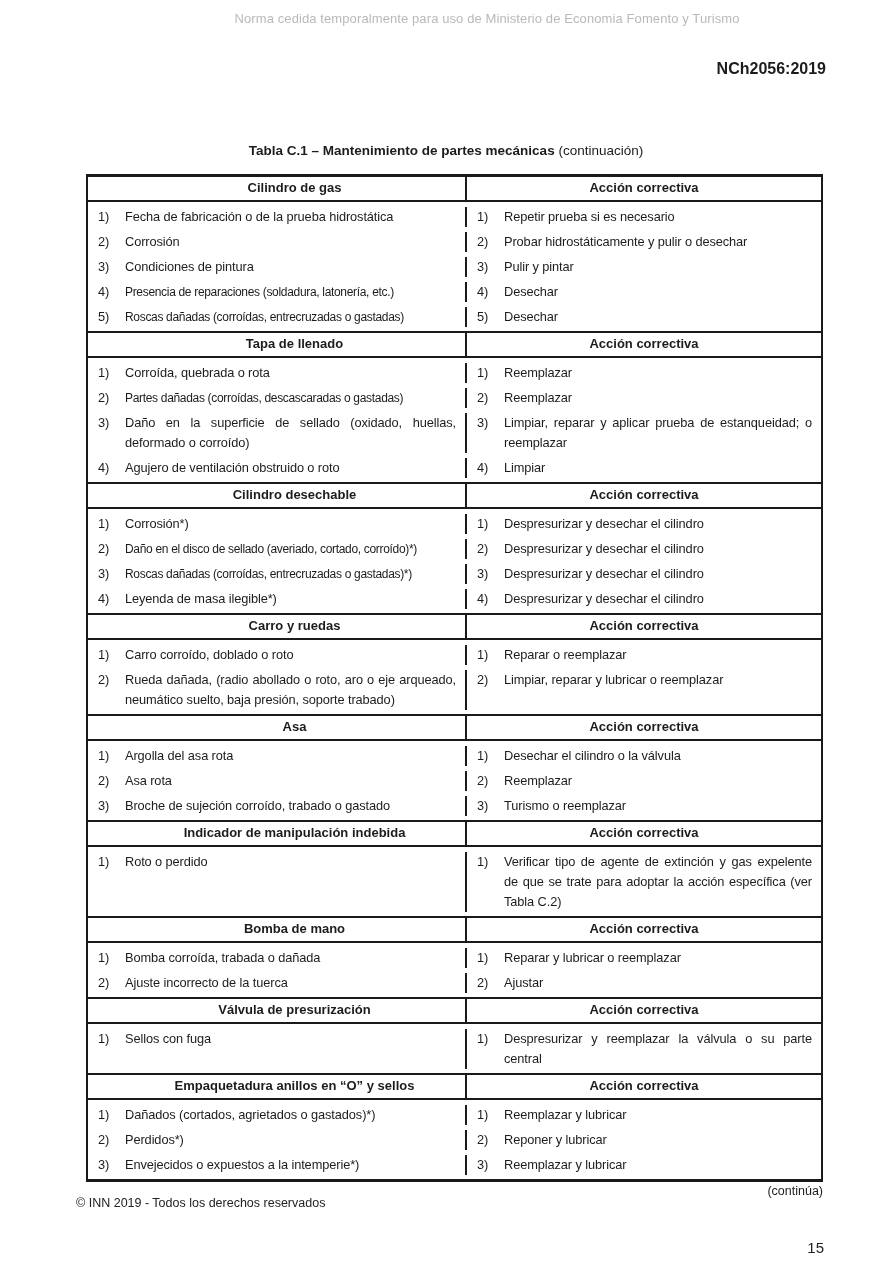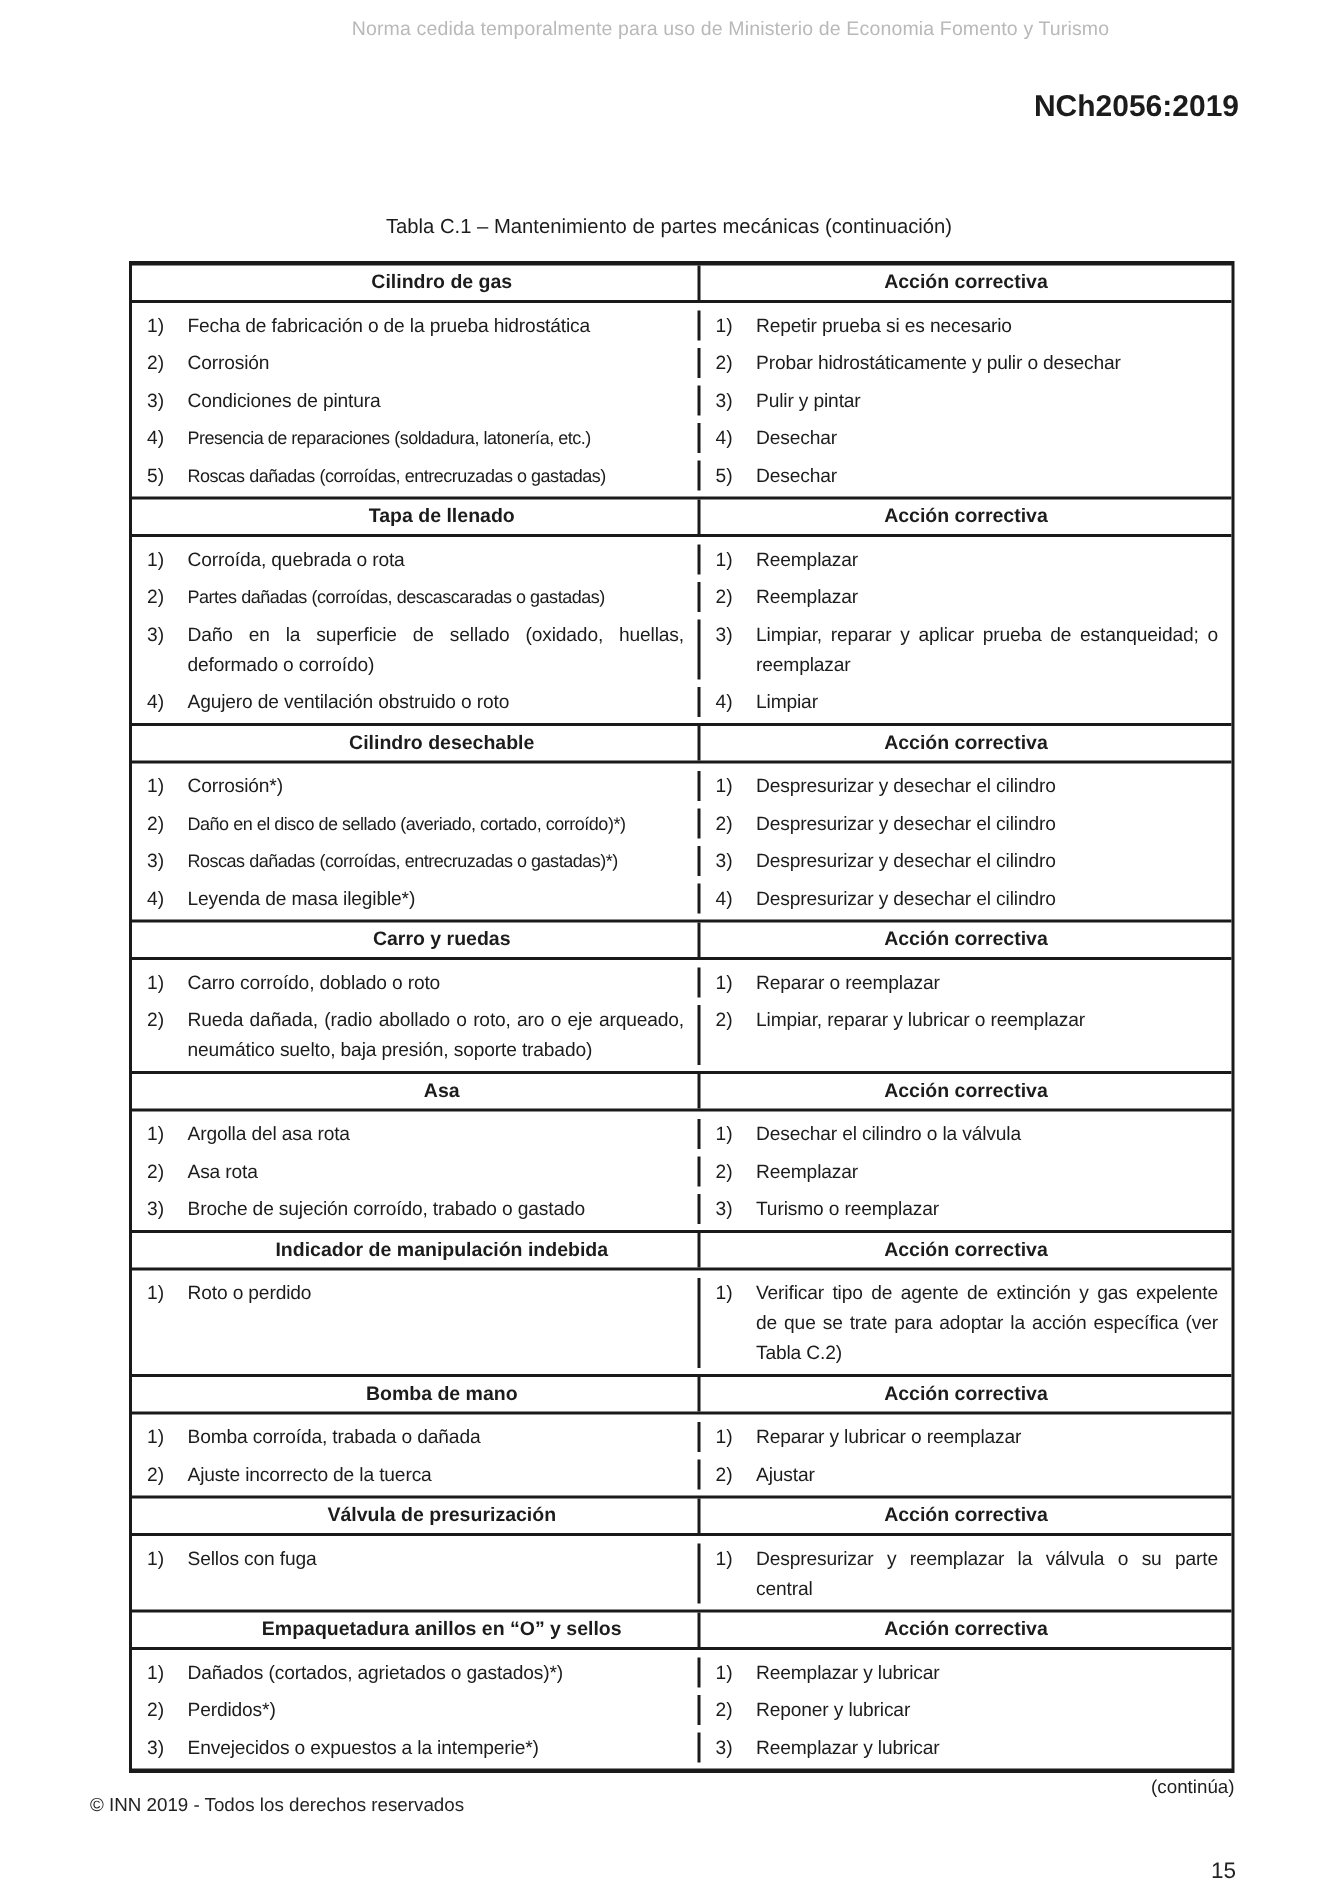--- a/index.html
+++ b/index.html
@@ -8,27 +8,27 @@
     position:relative; width:892px; height:1263px; background:#ffffff;
     font-family:"Liberation Sans","DejaVu Sans",sans-serif; color:#1c1c1c;
     overflow:hidden; margin:0 auto;
   }
   .watermark {
     position:absolute; top:11px; left:0; width:100%;
     text-align:center; font-size:13px; color:#b9b9b9; letter-spacing:0.1px;margin-left:41px;
   }
   .doc-code {
     position:absolute; top:60px; right:66px;
-    font-size:20px; font-weight:bold; color:#1c1c1c;
+    font-size:16px; font-weight:bold; color:#1c1c1c;
   }
   .table-title {
     position:absolute; top:143px; left:0; width:100%;
     text-align:center; font-size:13.5px;
   }
-  .table-title .bold { font-weight:normal; }
+  .table-title .bold { font-weight:bold; }
   .table-wrap {
     position:absolute; left:86px; top:174px; width:737px;
   }
   .maintenance-table {
     width:737px; border:2px solid #1a1a1a;
     border-top-width:3px; border-bottom-width:3px;
     background:#fff;
   }
   .sec-h {
     display:grid; grid-template-columns:379px 1fr;
@@ -51,21 +51,21 @@
   .txt {
     flex:1 1 auto; font-size:12.8px; line-height:20px; letter-spacing:-0.1px;
     text-align:justify; padding-right:9px;
   }
   .txt.tight { font-size:12px; letter-spacing:-0.32px; white-space:nowrap; overflow:visible; }
   .continues-note {
     text-align:right; font-size:12.5px; margin-top:2px; padding-right:0;
     color:#1c1c1c;
   }
   .footer-copyright {
-    position:absolute; left:60px; top:1196px; font-size:12.5px; color:#222222;
+    position:absolute; left:76px; top:1196px; font-size:12.5px; color:#222222;
   }
   .page-number {
     position:absolute; right:68px; top:1192px; font-size:15px; color:#222222;margin-top:47px;
   }
 </style>
 </head>
 <body>
 
 <div class="page">
 

